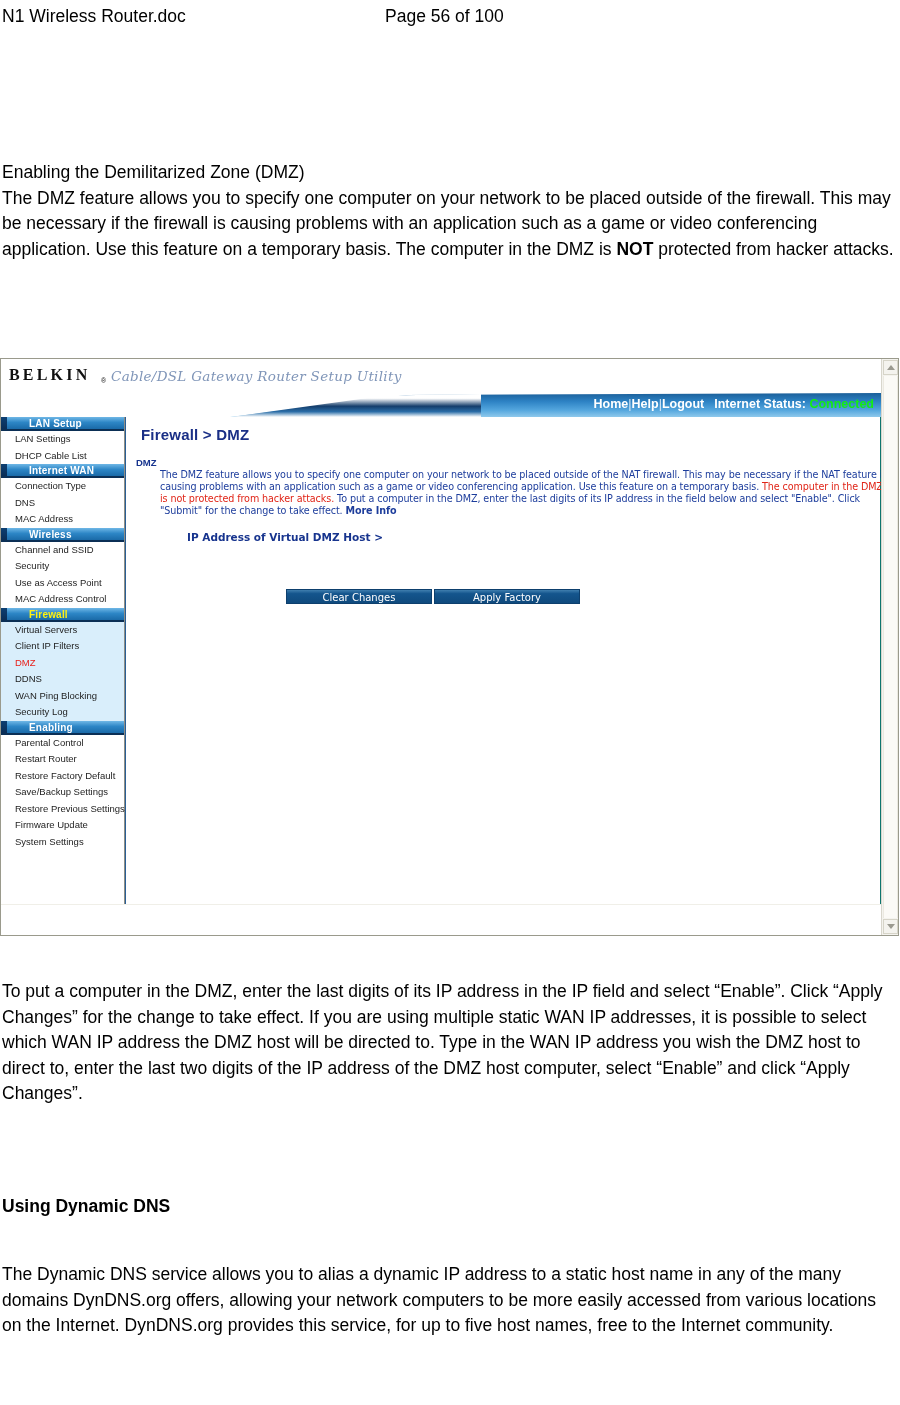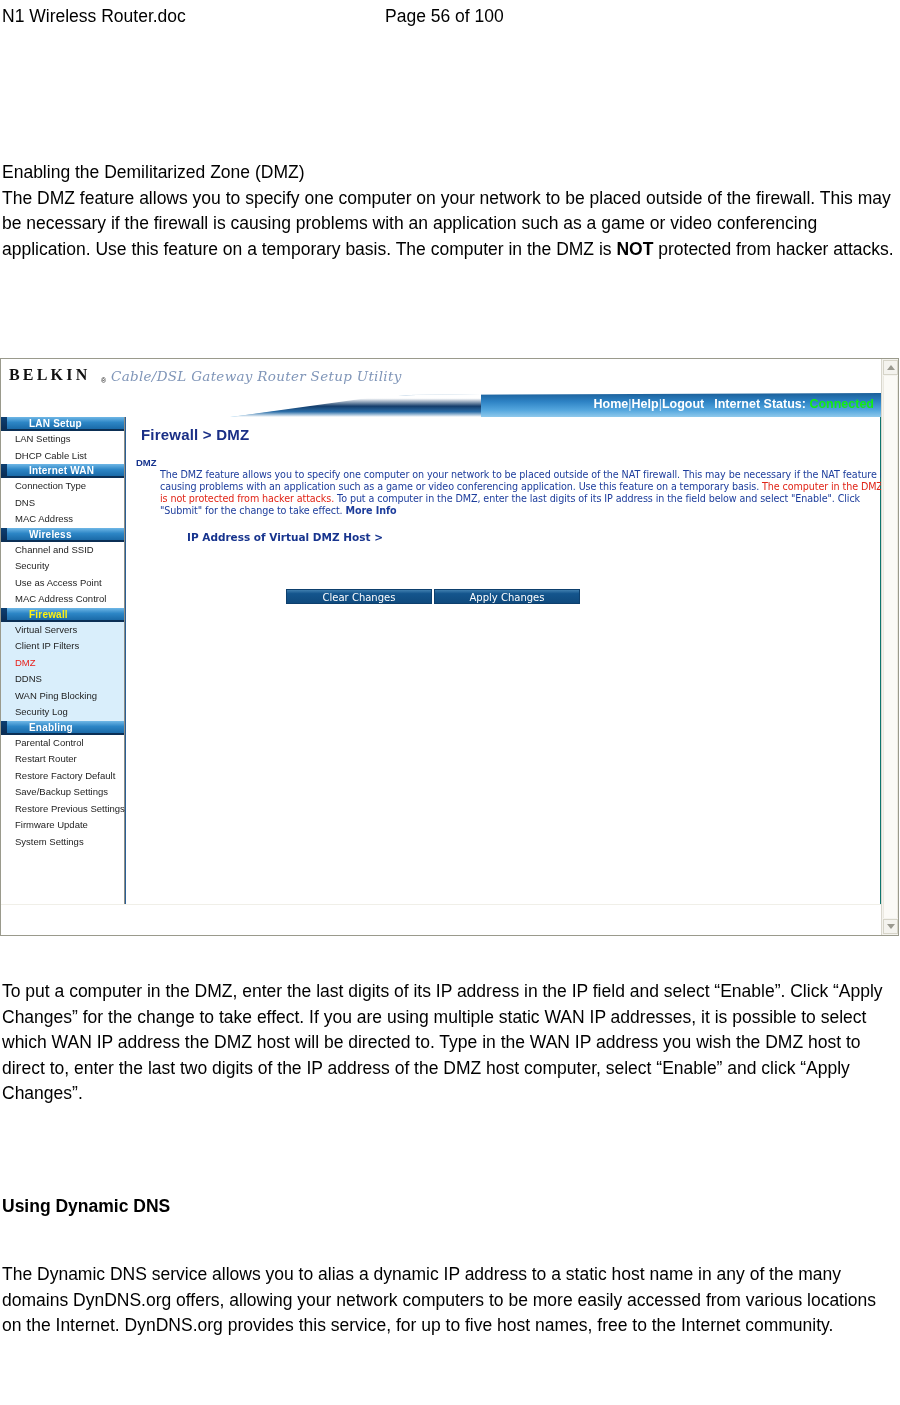--- a/index.html
+++ b/index.html
@@ -426,21 +426,21 @@
   <div class="content">
     <div class="page-title">Firewall &gt; DMZ</div>
     <div class="sec-label">DMZ</div>
     <div class="sec-desc"><span>The DMZ feature allows you to specify one computer on your network to be placed outside of the NAT firewall. This may be necessary if the NAT feature is causing problems with an application such as a game or video conferencing application. Use this feature on a temporary basis. </span><span class="warn">The computer in the DMZ is not protected from hacker attacks.</span><span> To put a computer in the DMZ, enter the last digits of its IP address in the field below and select "Enable". Click "Submit" for the change to take effect. </span><span class="more">More Info</span></div>
 
     <div class="tbl-caption">IP Address of Virtual DMZ Host &gt;</div>
 
 
     <div class="btn-row">
       <div class="btn">Clear Changes</div>
-      <div class="btn">Apply Changes</div>
+      <div class="btn">Apply Factory</div>
     </div>
   </div>
 
   <div class="shot-bottom"></div>
 
   <div class="shot-scrollbar">
     <div class="sb-btn up">
         <span class="arr"></span>
       </div>
     <div class="sb-track"></div>

